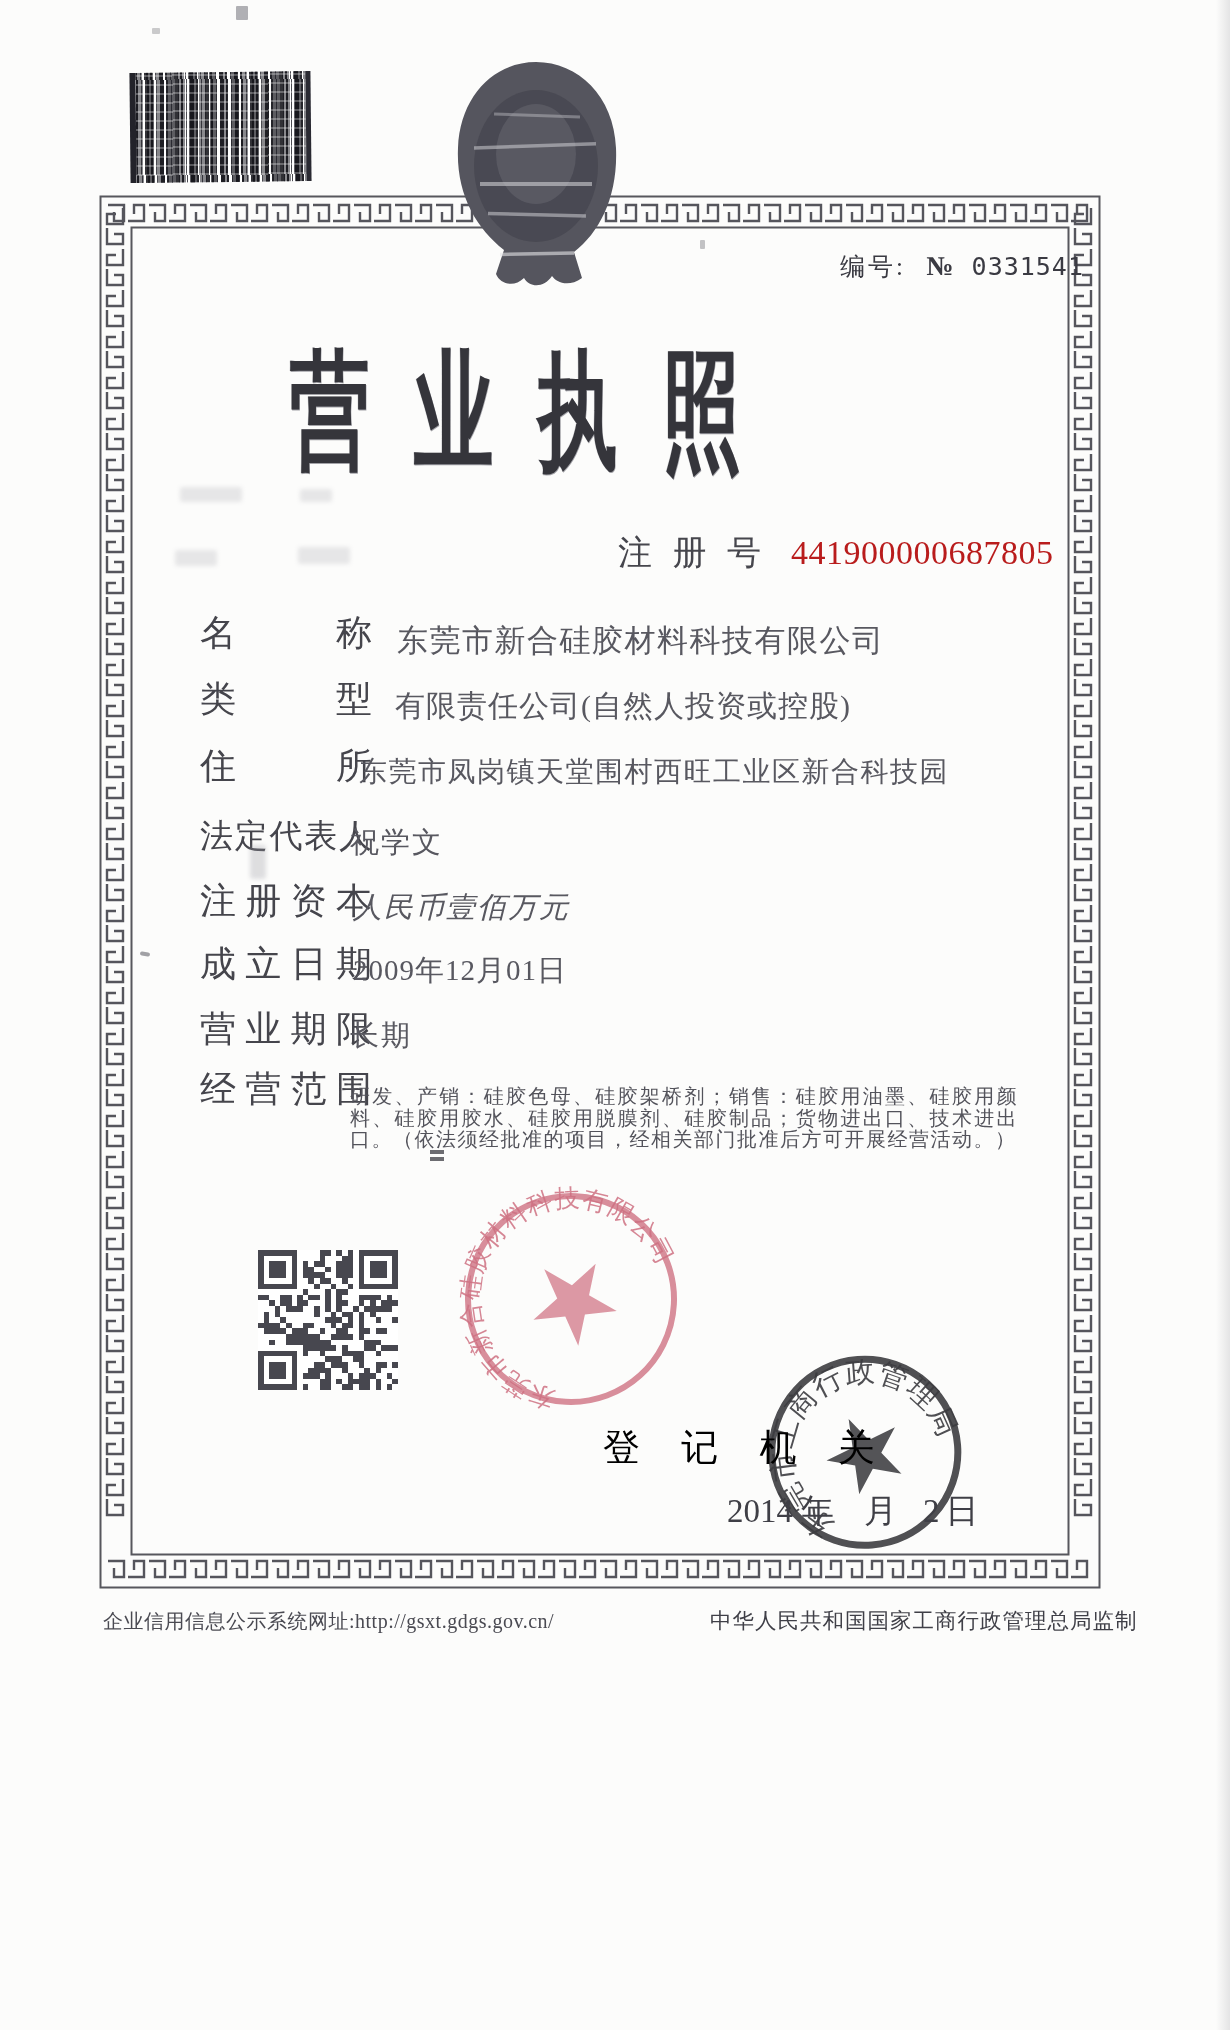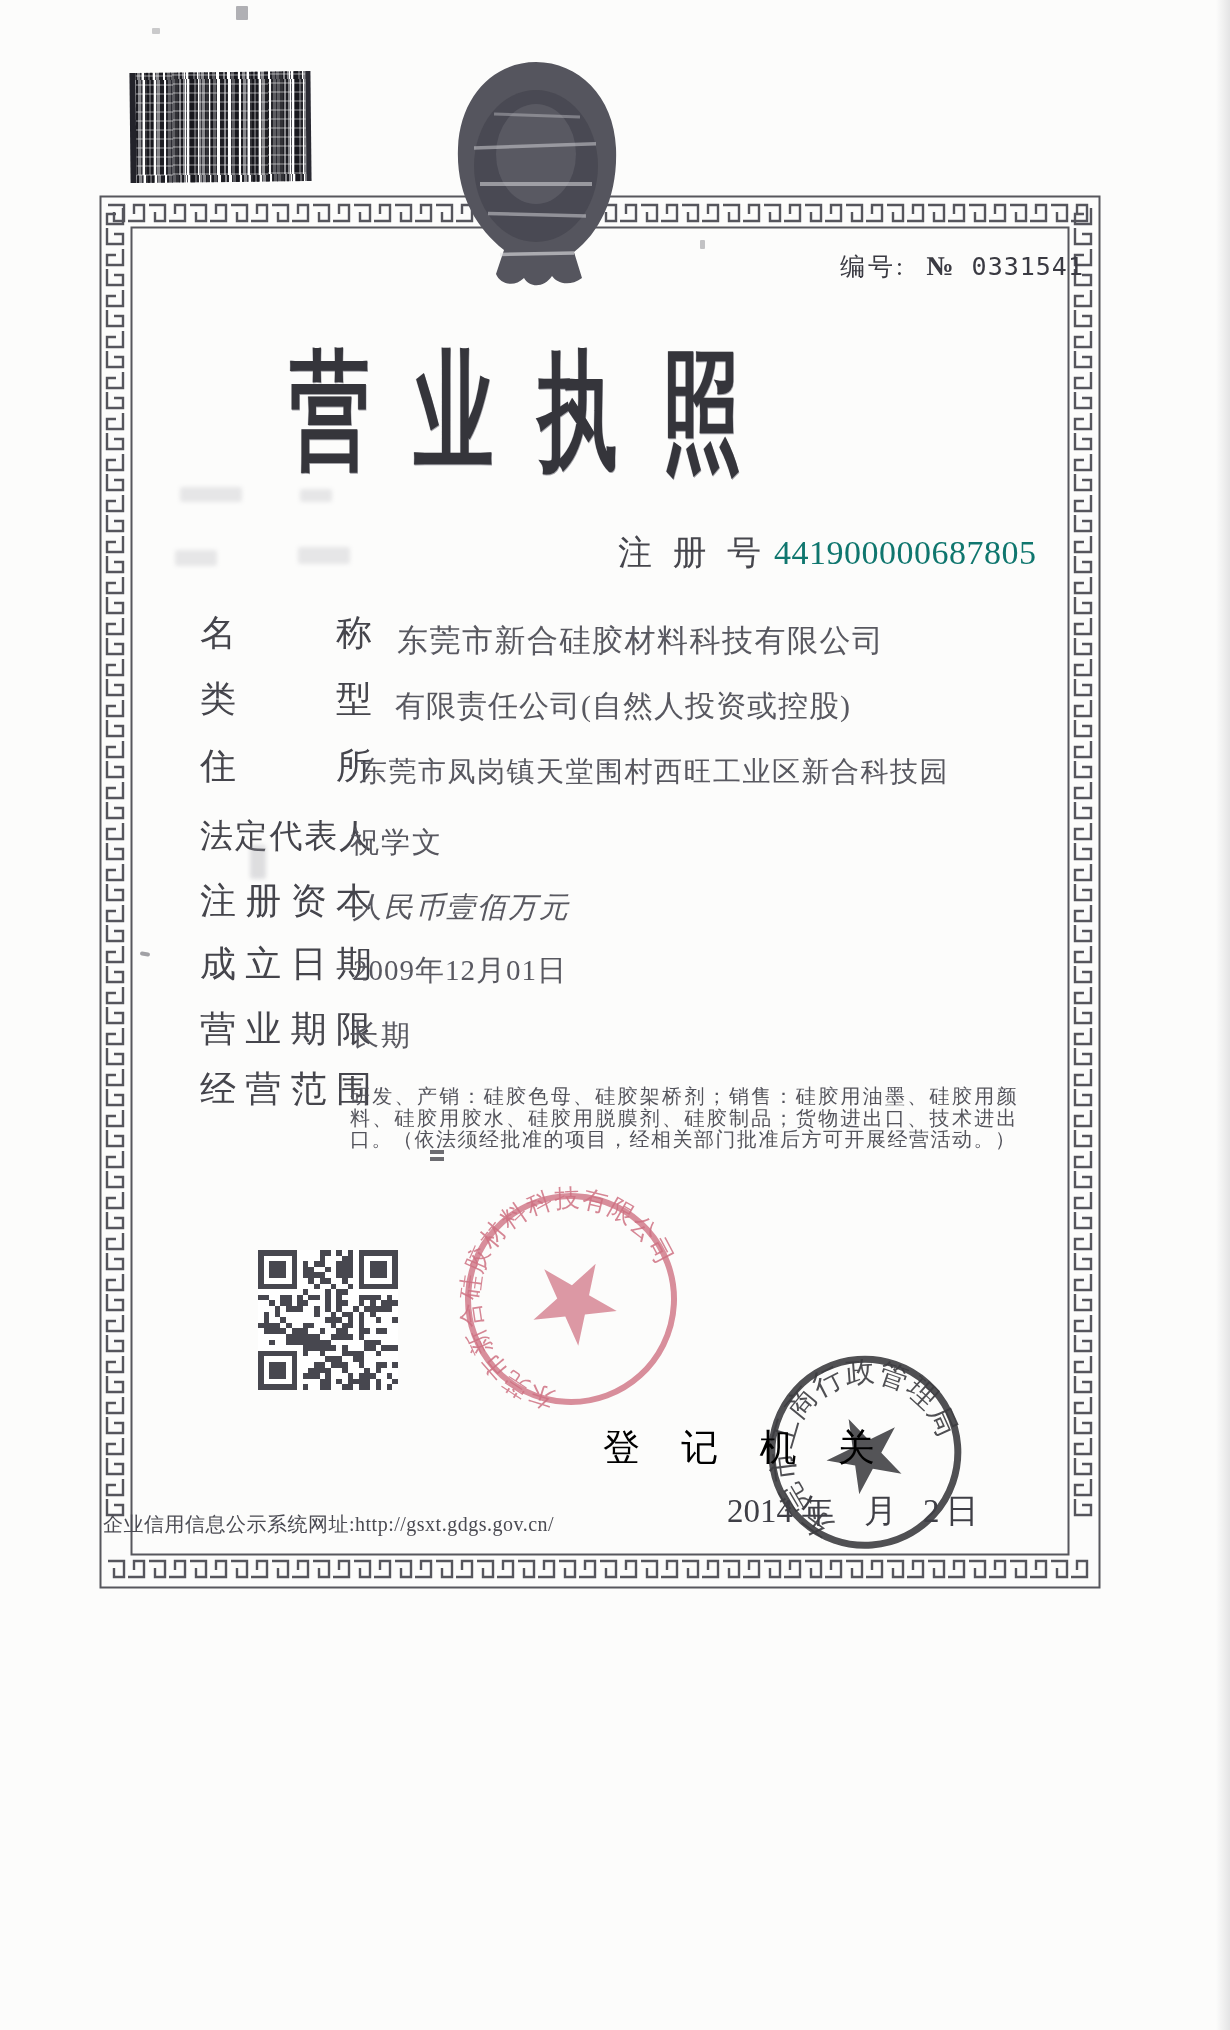--- a/index.html
+++ b/index.html
@@ -35,21 +35,21 @@
     left:290px;top:346px;display:flex;gap:72px;
     font-size:128px;line-height:1.02;font-weight:700;
     font-family:"DejaVu Sans","Liberation Sans",sans-serif;
     color:#35353b;
     transform:scale(.62,1);transform-origin:0 0;
     text-shadow:1px 1px 0 rgba(90,90,100,.55), -1px 0 0 rgba(120,120,130,.35);
   }
   
   .regno{left:618px;top:530px;white-space:nowrap;}
   .regno .lbl{font-size:34px;letter-spacing:6px;color:#46464d;}
-  .regno .num{font-size:34px;margin-left:3px;letter-spacing:.5px;color:#0f766e;}
+  .regno .num{font-size:34px;margin-left:20px;letter-spacing:.5px;color:#b91c1c;}
   
   .row{position:absolute;left:200px;height:62px;}
   .flabel{display:flex;justify-content:space-between;width:172px;font-size:36px;line-height:1.2;color:#45454c;}
   .flabel.tight{font-size:33px;line-height:1.3;}
   .fvalue{position:absolute;top:8px;white-space:nowrap;color:#585860;}
   .v0{left:197px;font-size:31px;letter-spacing:1.5px;}
   .v1{left:195px;font-size:30px;letter-spacing:1px;}
   .v2{left:159px;font-size:28px;letter-spacing:1.5px;}
   .v3{left:150px;font-size:29px;letter-spacing:2px;}
   .v4{left:153px;font-size:29px;letter-spacing:2px;font-style:italic;}
@@ -65,21 +65,21 @@
   .seal-red{left:458px;top:1186px;width:226px;height:226px;transform:rotate(-42deg);opacity:.85;}
   .seal-black{left:763px;top:1350px;width:205px;height:205px;transform:rotate(-26deg);opacity:.92;}
   
   .registrar{left:603px;top:1423px;font-size:37px;letter-spacing:16px;color:#000000;white-space:nowrap;}
   .datespans{left:727px;top:1489px;font-size:33px;color:#3f3f46;display:flex;align-items:baseline;white-space:nowrap;}
   .datespans .yu{margin-left:8px;}
   .datespans .mu{margin-left:30px;}
   .datespans .dd{margin-left:26px;}
   .datespans .du{margin-left:6px;}
   
-  .footer-left{left:103px;top:1511px;font-size:20px;letter-spacing:.5px;color:#4a4a52;}
+  .footer-left{left:103px;top:1608px;font-size:20px;letter-spacing:.5px;color:#4a4a52;}
   .footer-right{left:710px;top:1606px;font-size:21.5px;letter-spacing:1px;color:#3f3f47;}
   
   .smudge{background:#9a9aa2;filter:blur(2px);opacity:.22;border-radius:3px;}
   .speck{background:#55555e;opacity:.45;border-radius:1px;}
   .scope-mark{left:430px;top:1150px;width:14px;height:4px;background:#3c3c44;box-shadow:0 7px 0 #3c3c44;opacity:.75;}
   .pre-dot{left:140px;top:952px;width:10px;height:4px;background:#55555e;opacity:.55;border-radius:2px;transform:rotate(8deg);}
   .scan-edge{right:0;top:0;width:14px;height:2030px;background:linear-gradient(90deg,rgba(0,0,0,0),rgba(120,120,128,.18));}
 </style>
 </head>
 <body>
@@ -963,20 +963,21 @@
   <div class="abs registrar">登 记 机 关</div>
   <div class="abs datespans">
     <span>2014</span>
     <span class="yu">年</span>
     <span class="mu">月</span>
     <span class="dd">2</span>
     <span class="du">日</span>
   </div>
 
   <div class="abs footer-left">企业信用信息公示系统网址:http://gsxt.gdgs.gov.cn/</div>
+  <div class="abs footer-right">中华人民共和国国家工商行政管理总局监制</div>
 
   <div class="abs smudge" style="left:180px;top:487px;width:62px;height:15px"></div>
   <div class="abs smudge" style="left:300px;top:489px;width:32px;height:13px"></div>
   <div class="abs smudge" style="left:175px;top:550px;width:42px;height:16px"></div>
   <div class="abs smudge" style="left:298px;top:547px;width:52px;height:17px"></div>
   <div class="abs smudge" style="left:250px;top:845px;width:16px;height:34px;opacity:.3"></div>
   <div class="abs speck" style="left:236px;top:6px;width:12px;height:14px"></div>
   <div class="abs speck" style="left:152px;top:28px;width:8px;height:6px;opacity:.3"></div>
   <div class="abs speck" style="left:700px;top:240px;width:5px;height:9px;opacity:.35"></div>
   <div class="abs scope-mark"></div>

